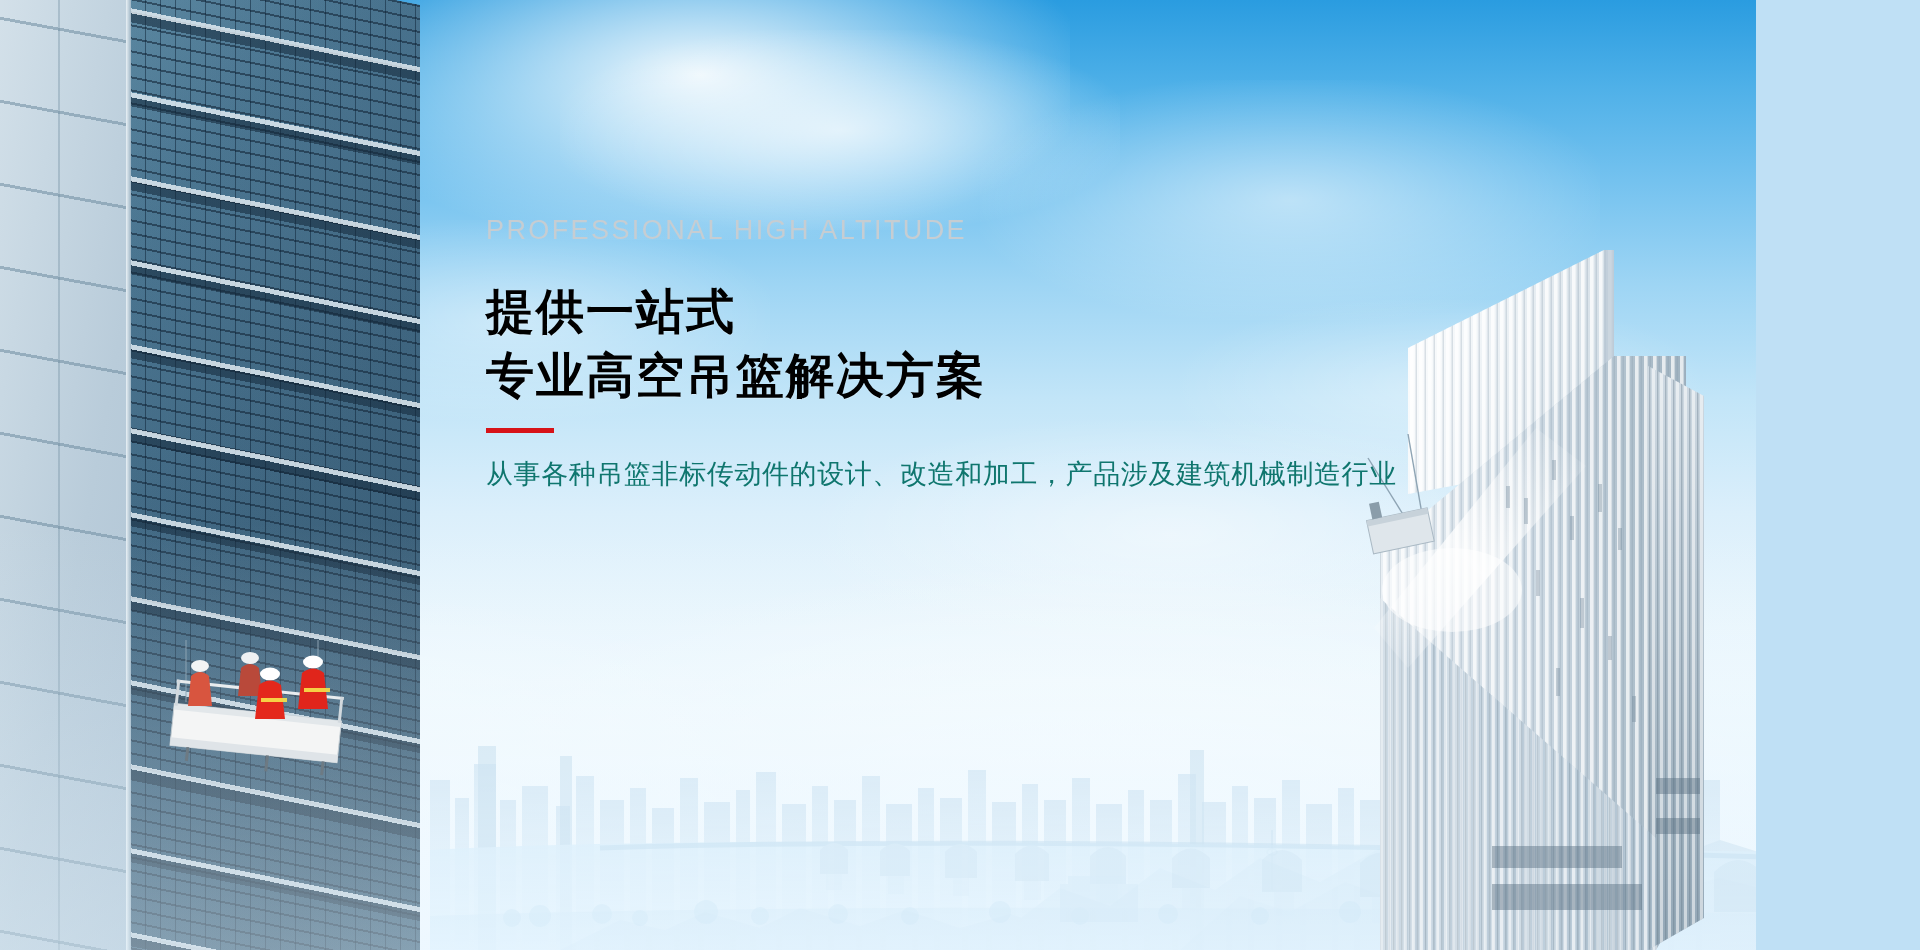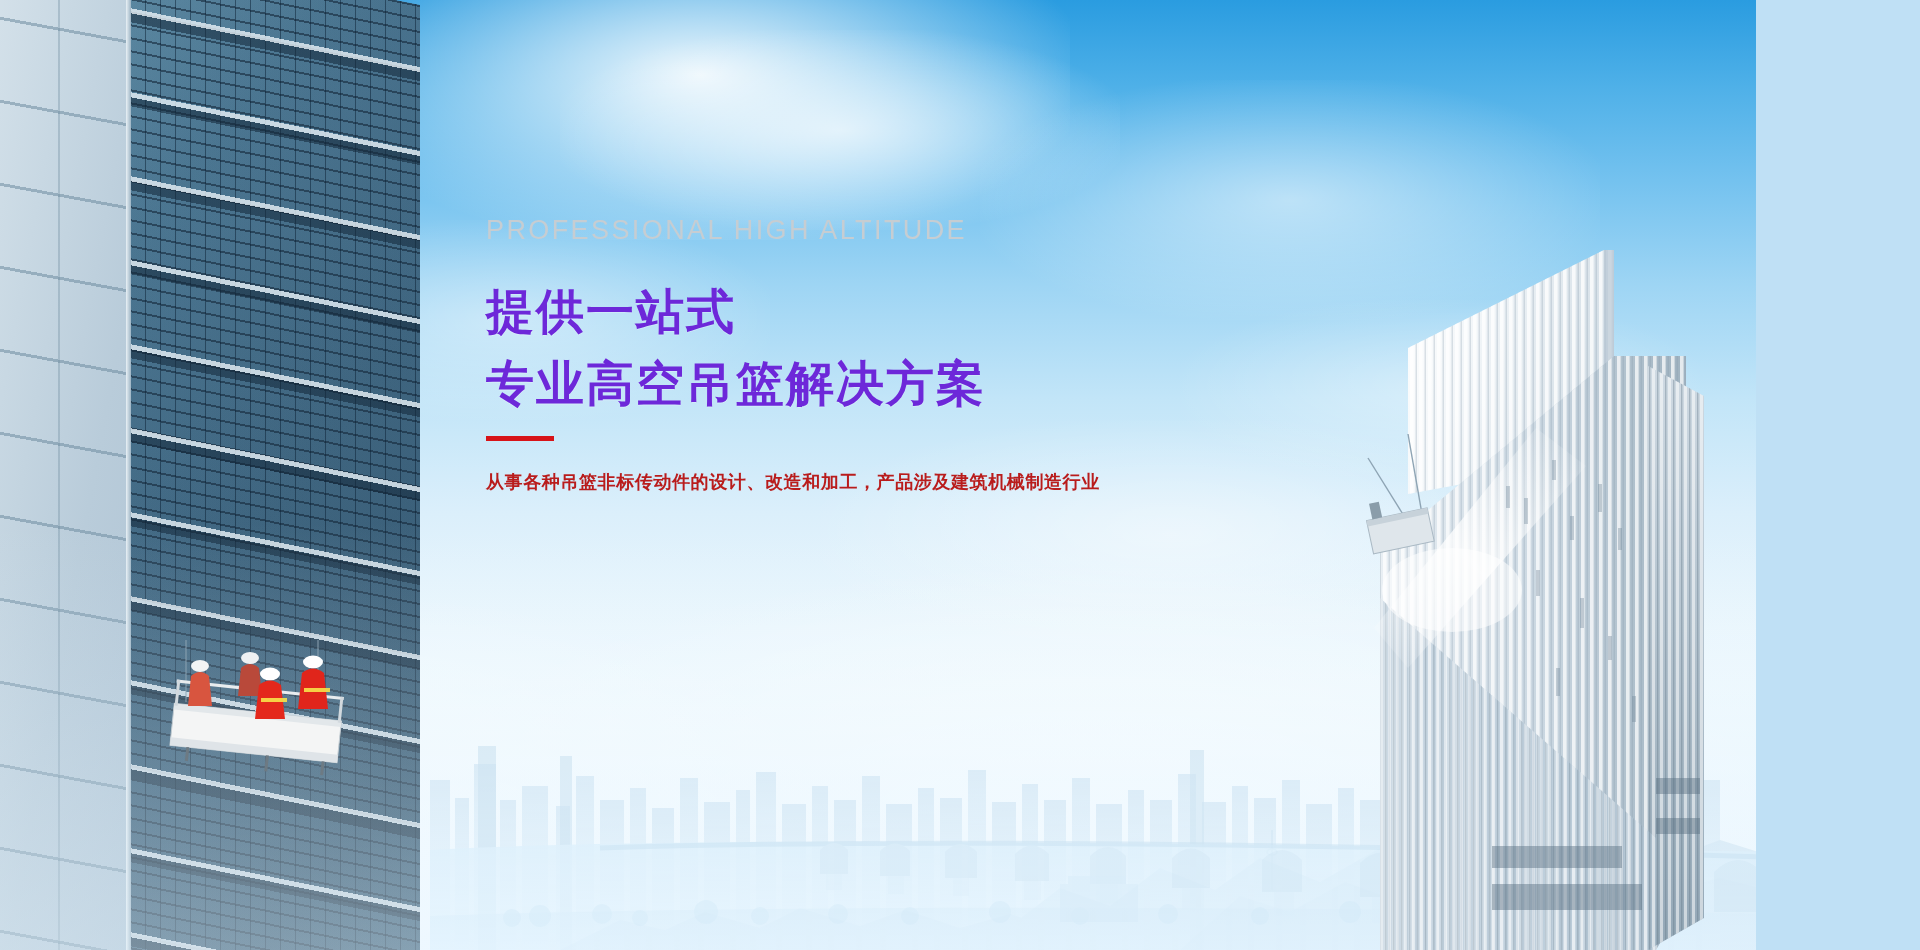--- a/index.html
+++ b/index.html
@@ -137,38 +137,37 @@
     line-height:33px;
     color:#c6cdd2;
     font-weight:400;
     white-space:nowrap;
   }
   .headline {
     margin-top:35px;
     font-size:48px;
     line-height:60px;
     font-weight:bold;
-    color:#6d28d9;
+    color:#000000;
     letter-spacing:2px;
     white-space:nowrap;
     text-shadow:0 1px 0 rgba(255,255,255,.25);
   }
   .rule {
     margin-top:22px;
     width:68px; height:5px;
     background:#d71318;
   }
   .subcopy {
     margin-top:26px;
-    font-size:18px;
+    font-size:27px;
     line-height:30px;
-    color:#b91c1c;
+    color:#0f766e;
     letter-spacing:.6px;
     white-space:nowrap;
-    font-weight:bold;
   }
 </style>
 </head>
 <body>
 
 <div id="banner">
 
   <div class="sky"></div>
   <div class="cloud c1"></div>
   <div class="cloud c2"></div>
@@ -465,20 +464,20 @@
         <rect x="14" y="316" width="62" height="6" fill="#c7d2da"></rect>
         <rect x="20" y="300" width="10" height="16" fill="#8a9daa"></rect>
       </g>
     </g>
   </svg>
 
   <div class="copy">
     <div class="eng-line">PROFESSIONAL HIGH ALTITUDE</div>
 
     <div class="headline">提供一站式</div>
-    <div class="headline" style="margin-top:12px;">专业高空吊篮解决方案</div>
+    <div class="headline" style="margin-top:4px;">专业高空吊篮解决方案</div>
 
     <div class="rule"></div>
 
     <div class="subcopy">从事各种吊篮非标传动件的设计、改造和加工，产品涉及建筑机械制造行业</div>
   </div>
 
 </div>
 
 </body></html>

